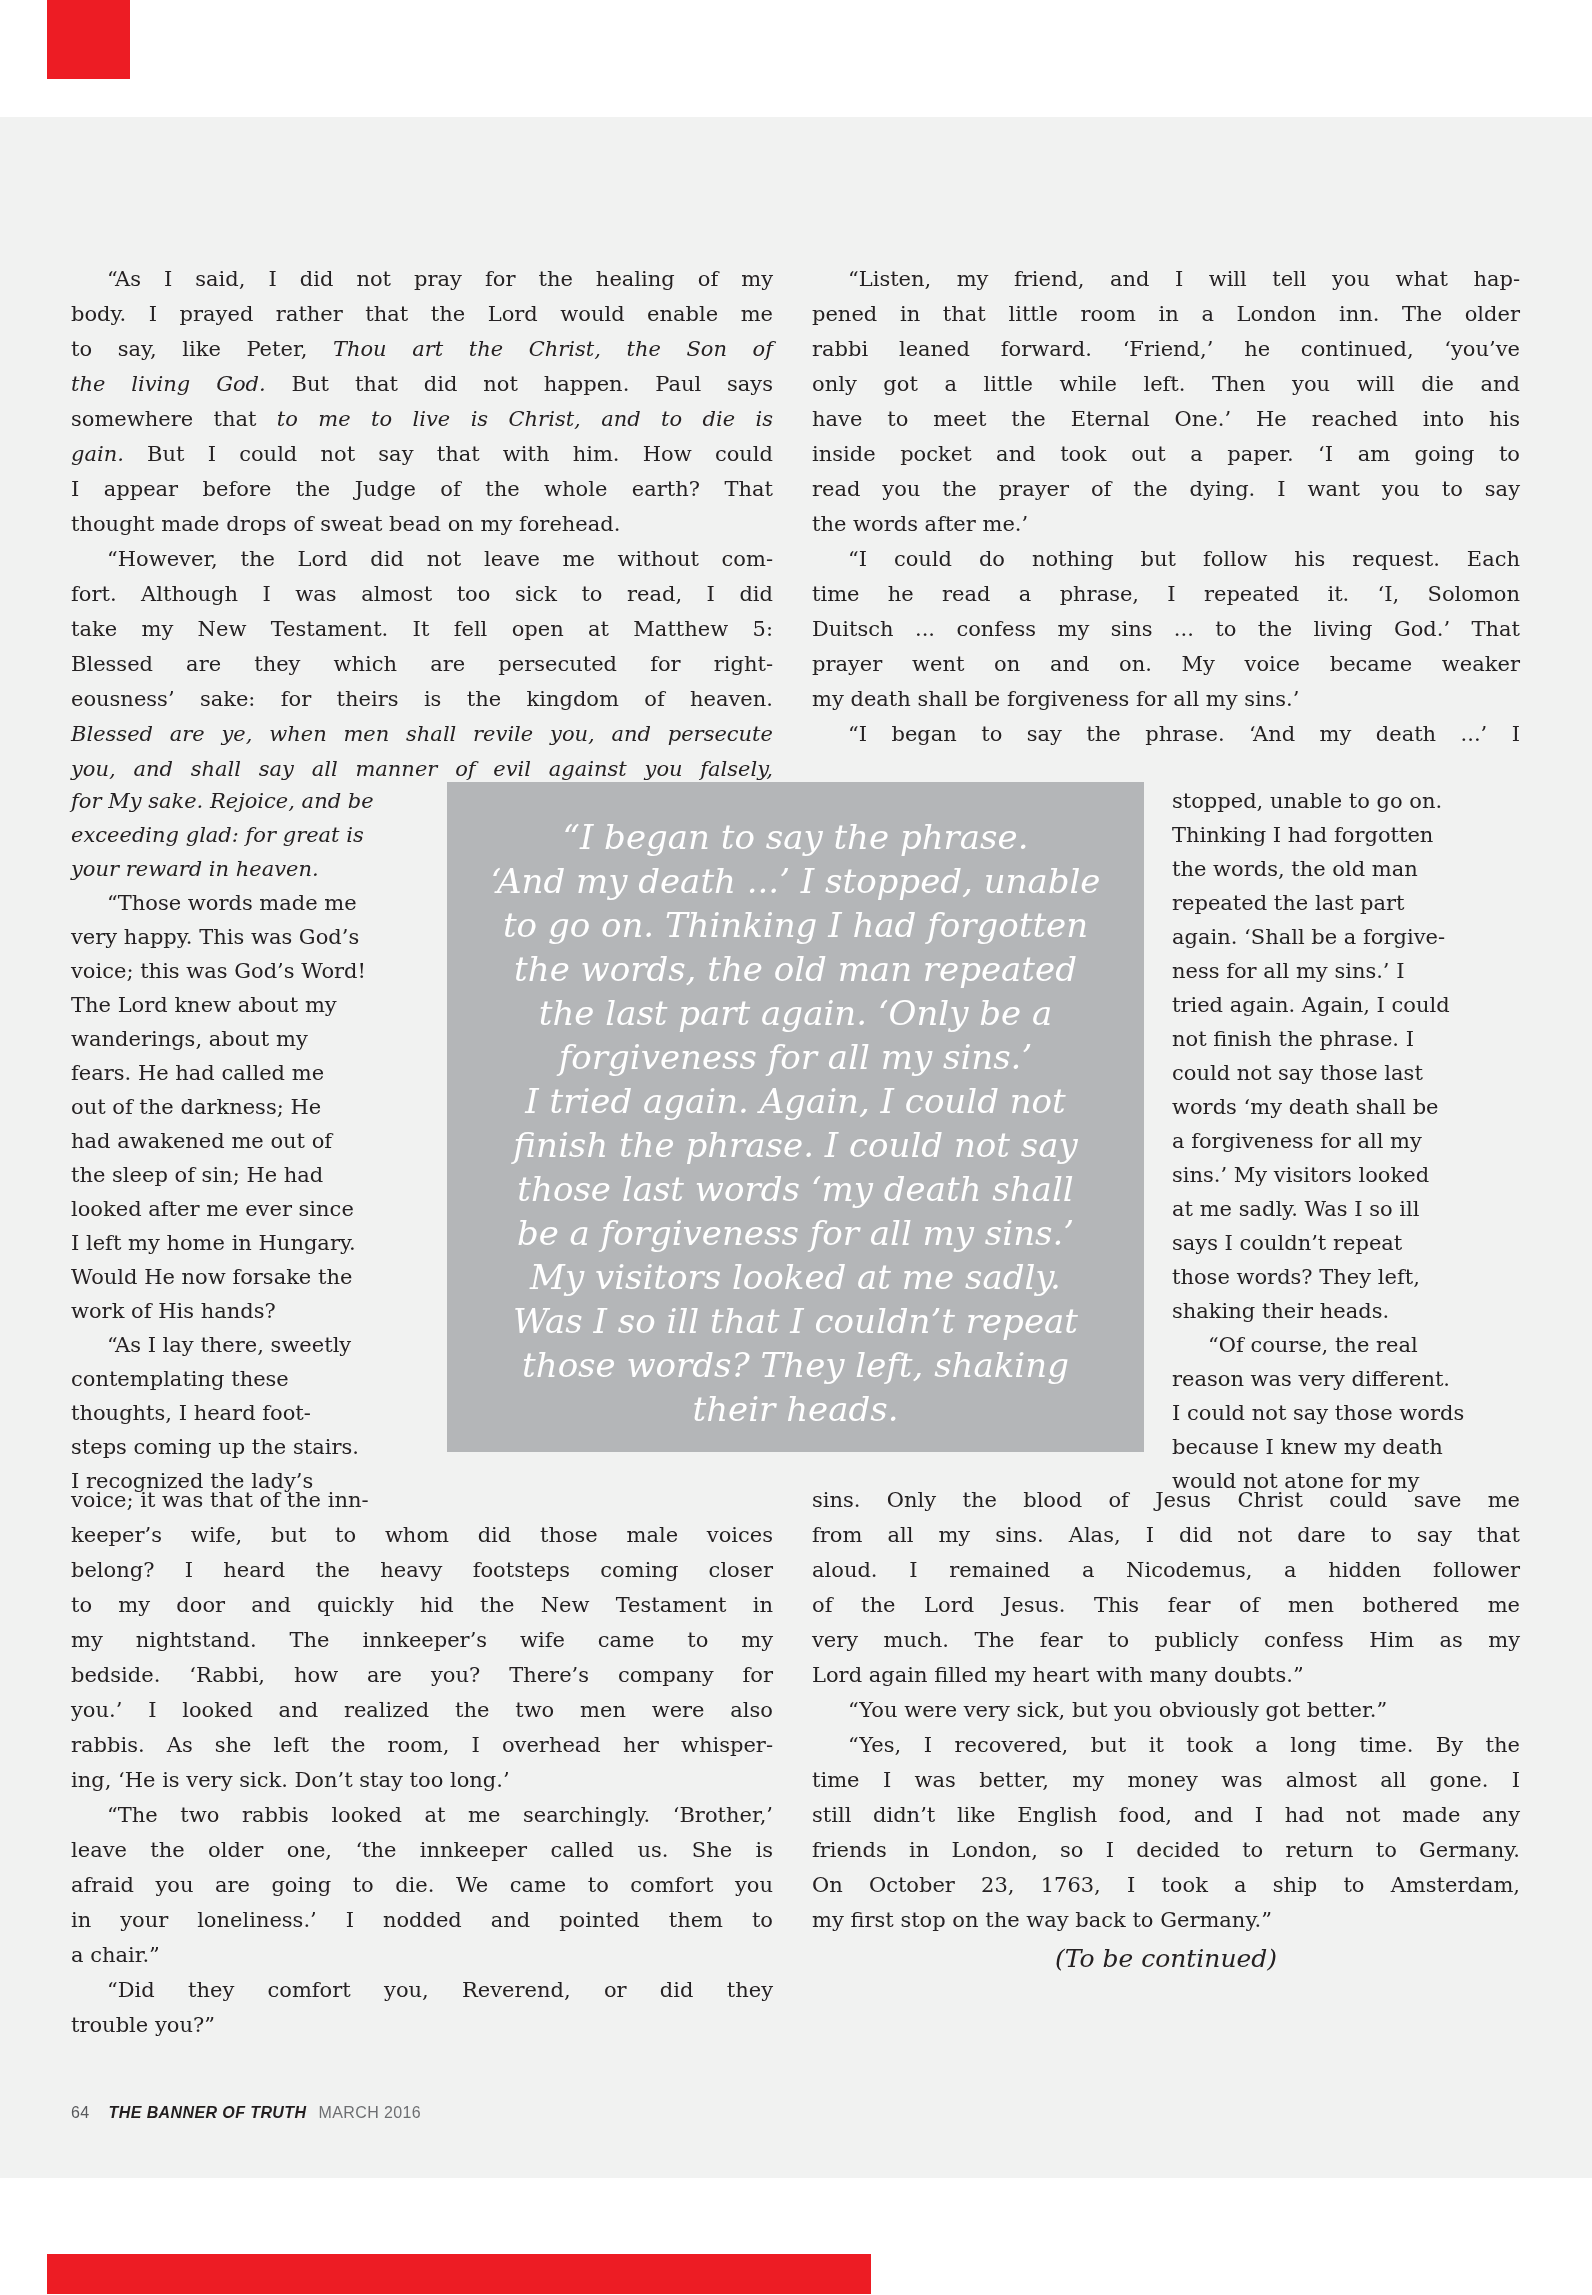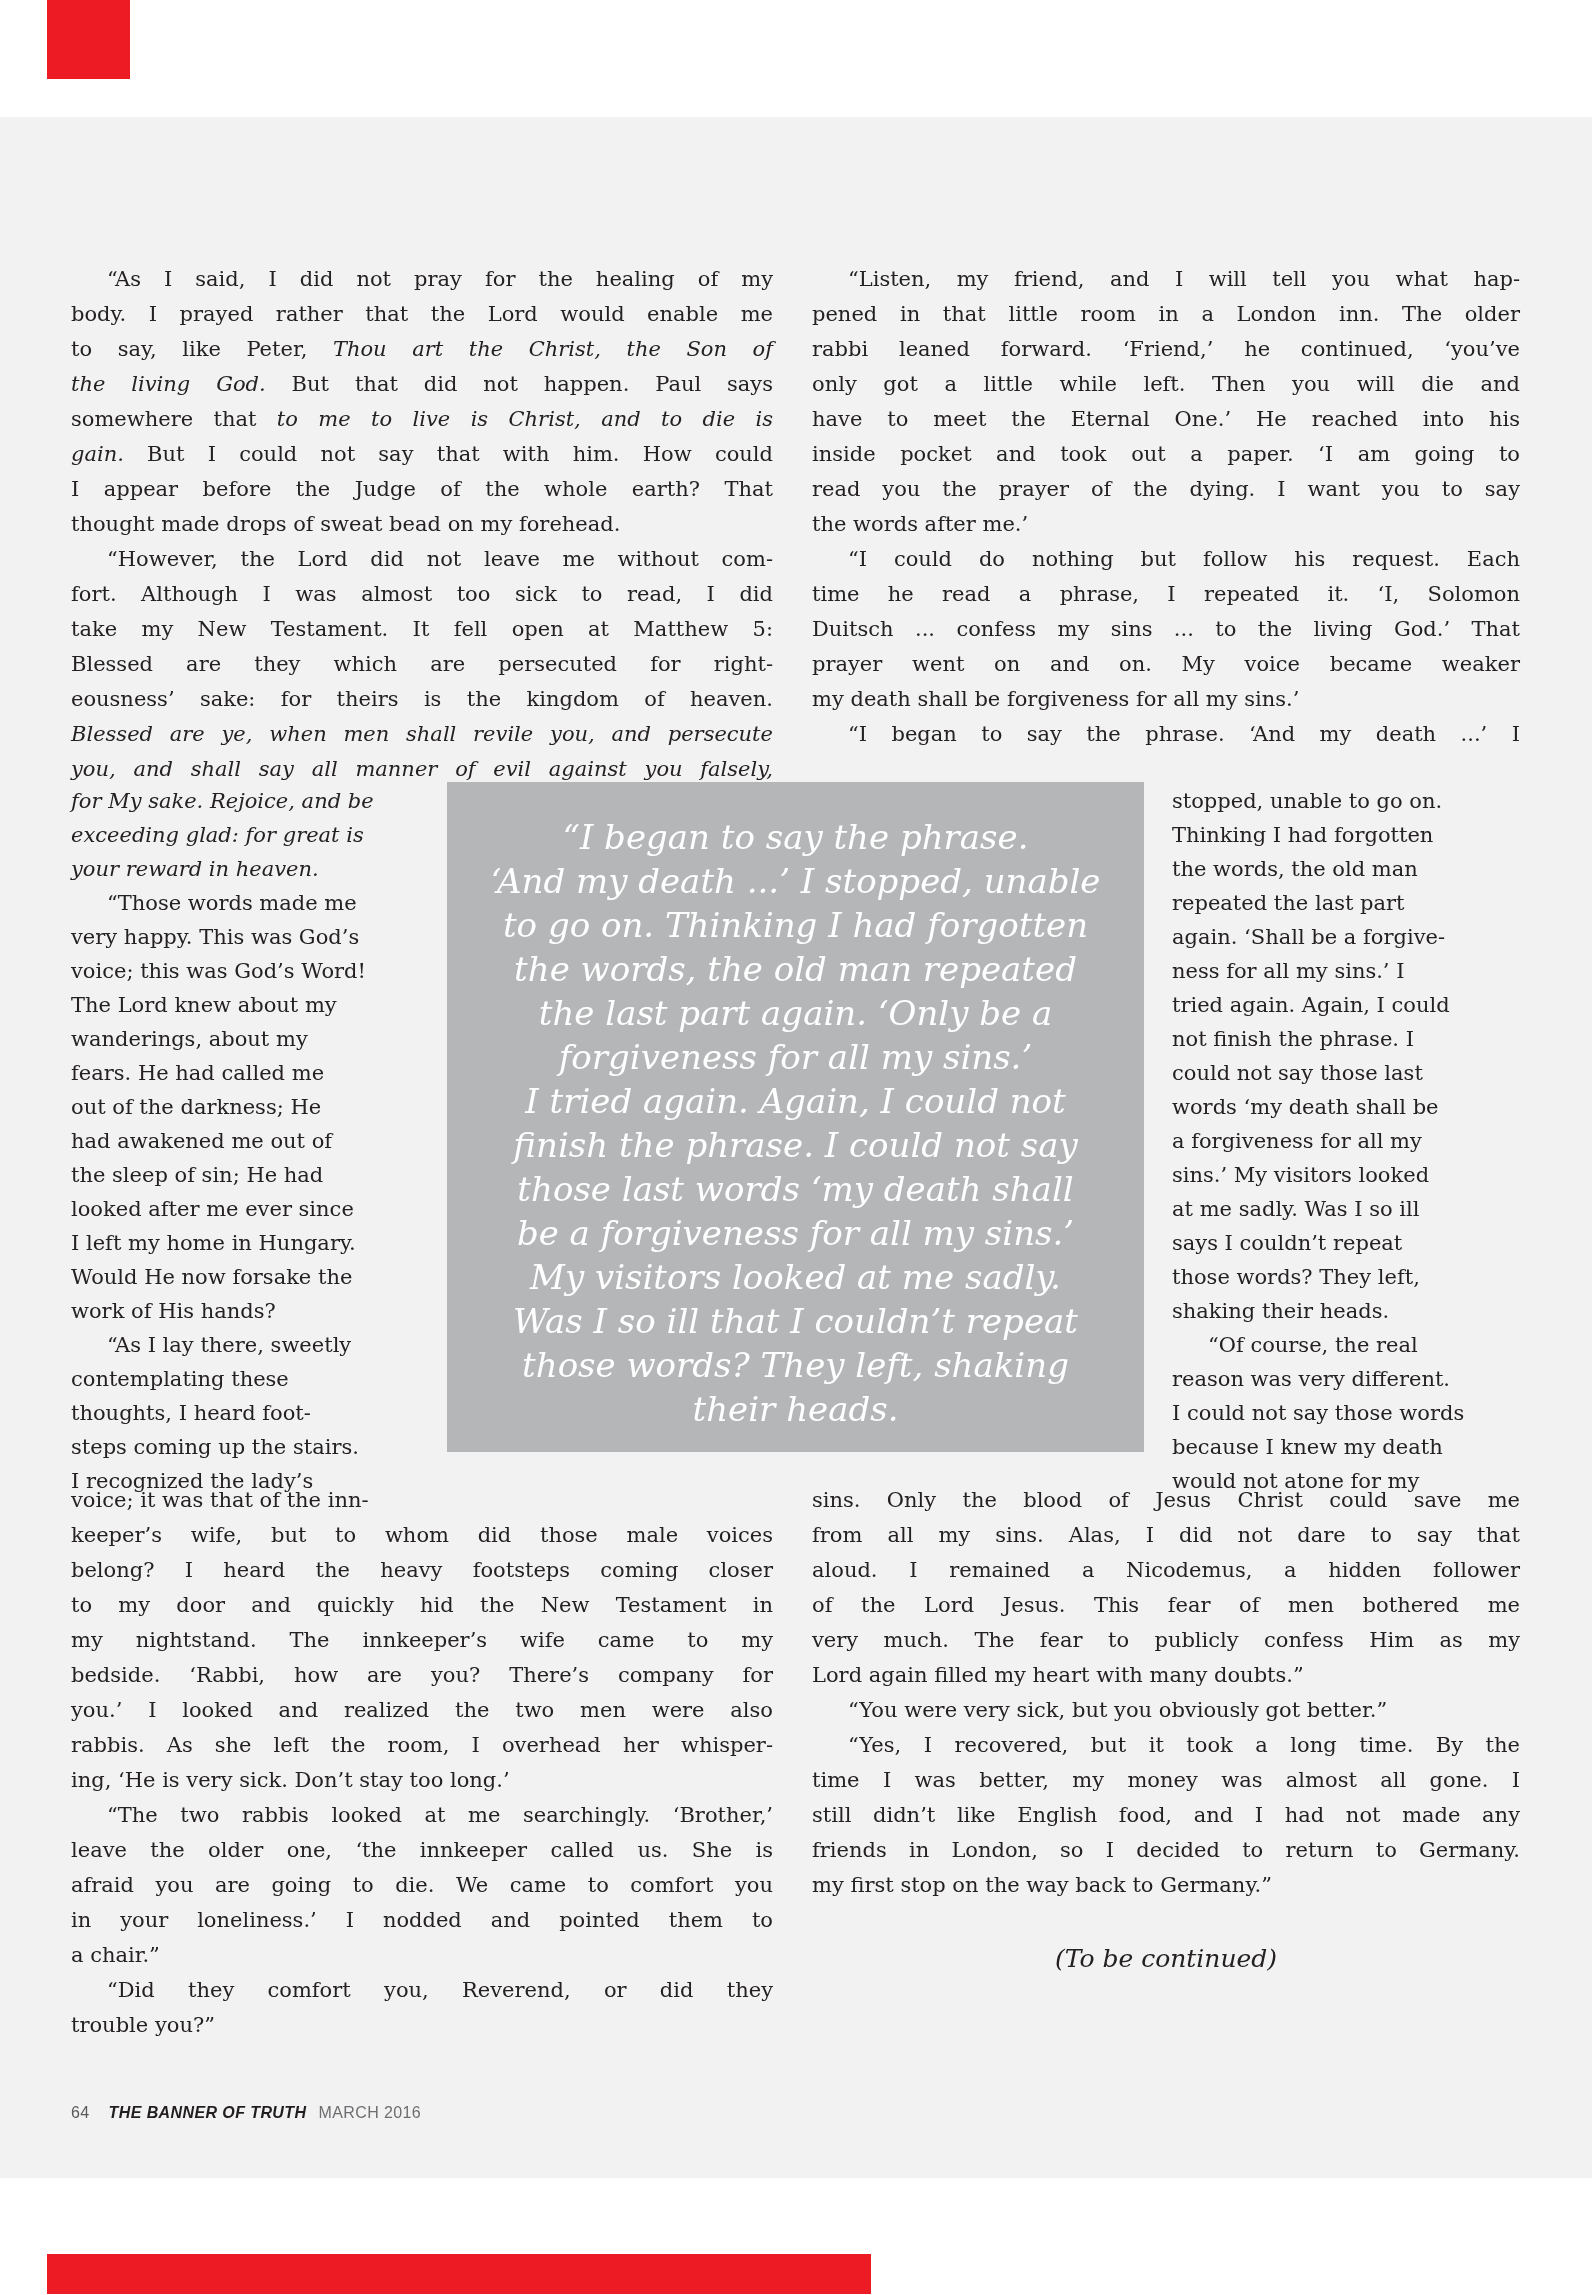--- a/index.html
+++ b/index.html
@@ -149,20 +149,21 @@
       <div class="line justify">from all my sins. Alas, I did not dare to say that</div>
       <div class="line justify">aloud. I remained a Nicodemus, a hidden follower</div>
       <div class="line justify">of the Lord Jesus. This fear of men bothered me</div>
       <div class="line justify">very much. The fear to publicly confess Him as my</div>
       <div class="line justify e">Lord again filled my heart with many doubts.”</div>
       <div class="line justify e ind">“You were very sick, but you obviously got better.”</div>
       <div class="line justify ind">“Yes, I recovered, but it took a long time. By the</div>
       <div class="line justify">time I was better, my money was almost all gone. I</div>
       <div class="line justify">still didn’t like English food, and I had not made any</div>
       <div class="line justify">friends in London, so I decided to return to Germany.</div>
+      <div class="line justify">On October 23, 1763, I took a ship to Amsterdam,</div>
       <div class="line justify e">my first stop on the way back to Germany.”</div>
     </div>
 
   <div id="continuation">(To be continued)</div>
 
   <div id="quote-box" style="background: rgb(180, 182, 184);">
     <div id="quote-lines" style="color: rgb(255, 255, 255);">
         <div class="line center">“I began to say the phrase.</div>
         <div class="line center">‘And my death ...’ I stopped, unable</div>
         <div class="line center">to go on. Thinking I had forgotten</div>

